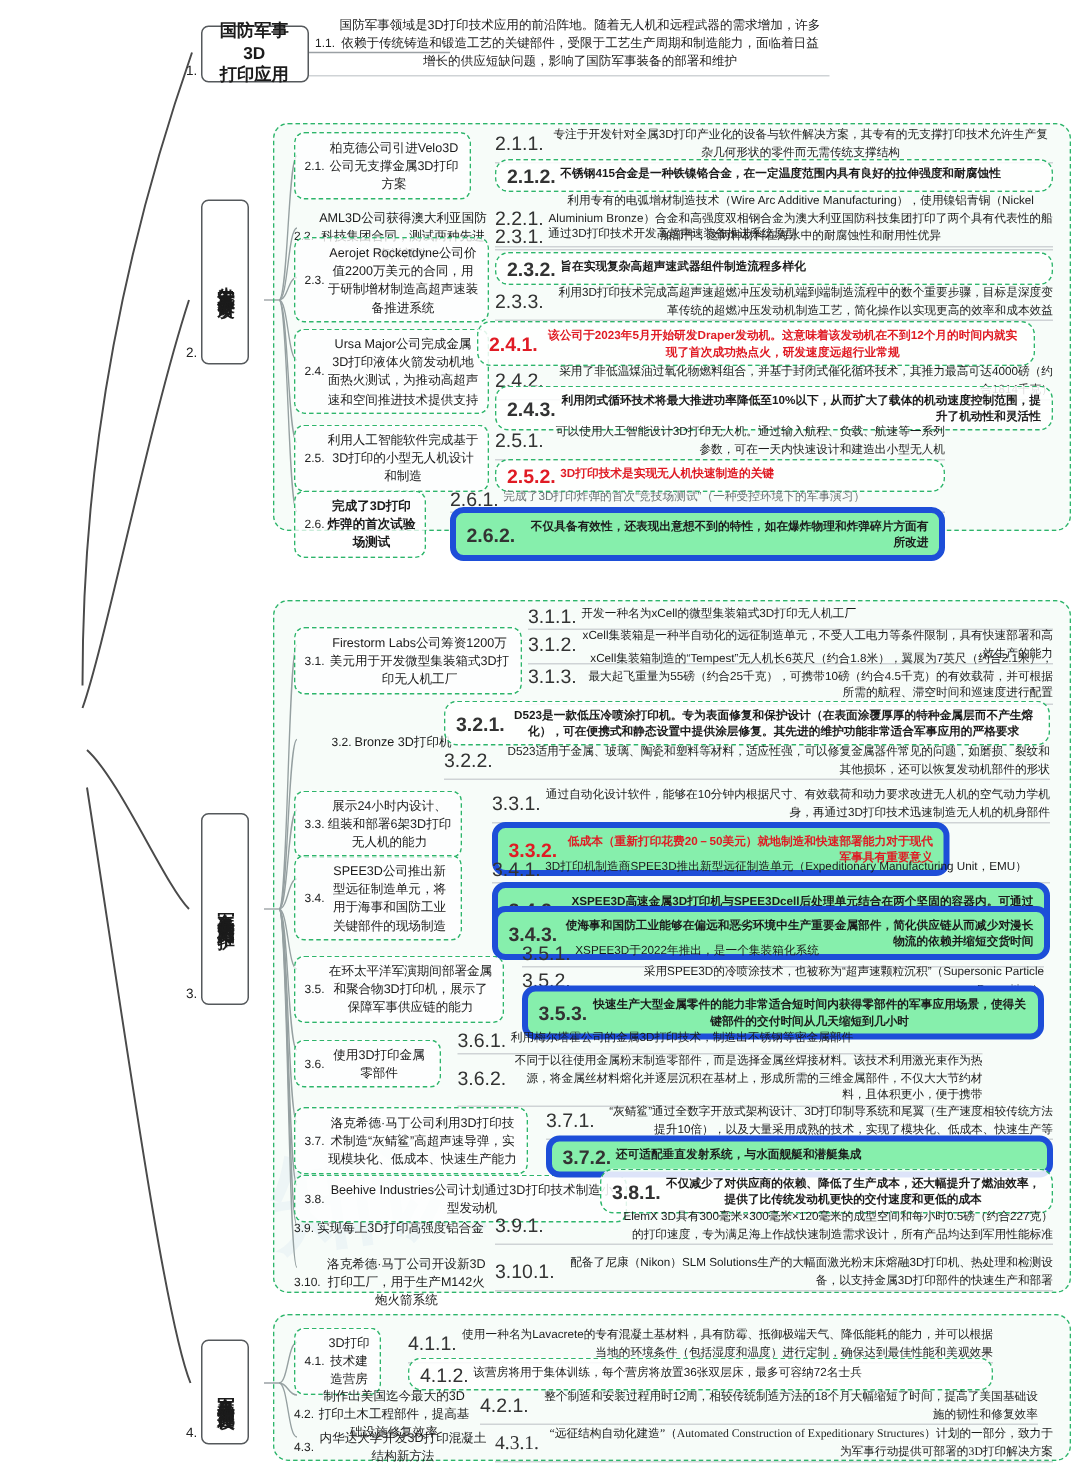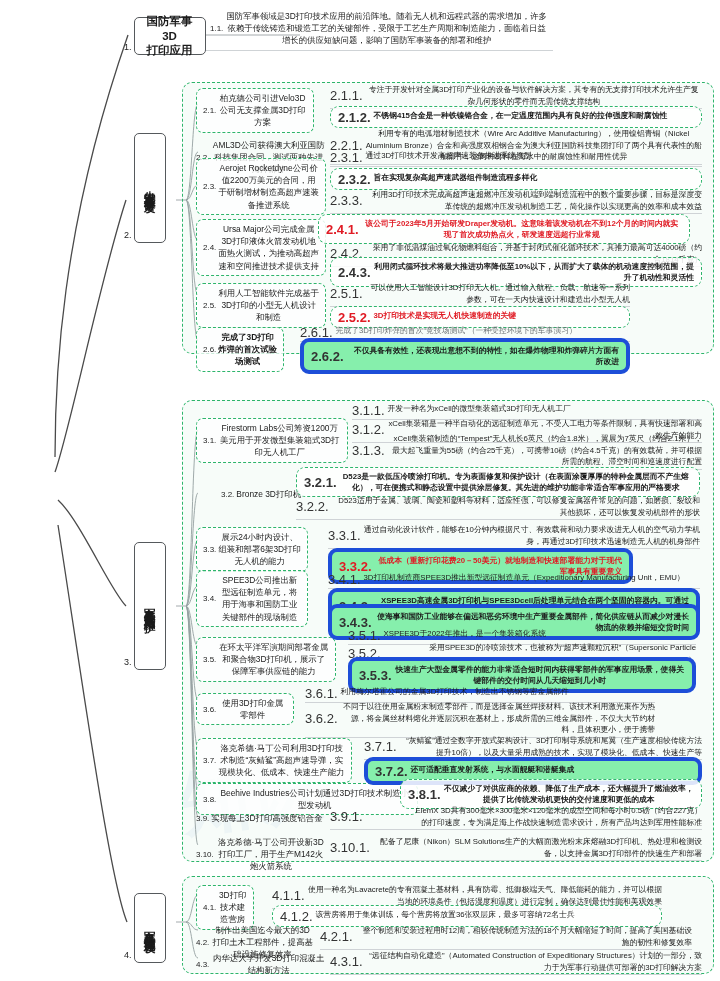--- a/index.html
+++ b/index.html
@@ -438,18 +438,18 @@
   </div>
   <div class="l3 underline" style="left:320px; top:925px; width:372px;">
     <span class="num">4.2.1.</span>
     <span class="txt">整个制造和安装过程用时12周，相较传统制造方法的18个月大幅缩短了时间，提高了美国基础设施的韧性和修复效率</span>
   </div>
 
   <div class="l2" style="left:196px; top:952px; width:130px;">
     <span class="num">4.3.</span>
     <span class="txt">内华达大学开发3D打印混凝土结构新方法</span>
   </div>
-  <div class="l3 underline" style="left:330px; top:950px; width:372px;">
+  <div class="l3 underline" style="left:330px; top:950px; width:372px;font-family:Liberation Serif, serif;">
     <span class="num">4.3.1.</span>
     <span class="txt">“远征结构自动化建造”（Automated Construction of Expeditionary Structures）计划的一部分，致力于为军事行动提供可部署的3D打印解决方案</span>
   </div>
 
 </div>
 
 </body></html>

